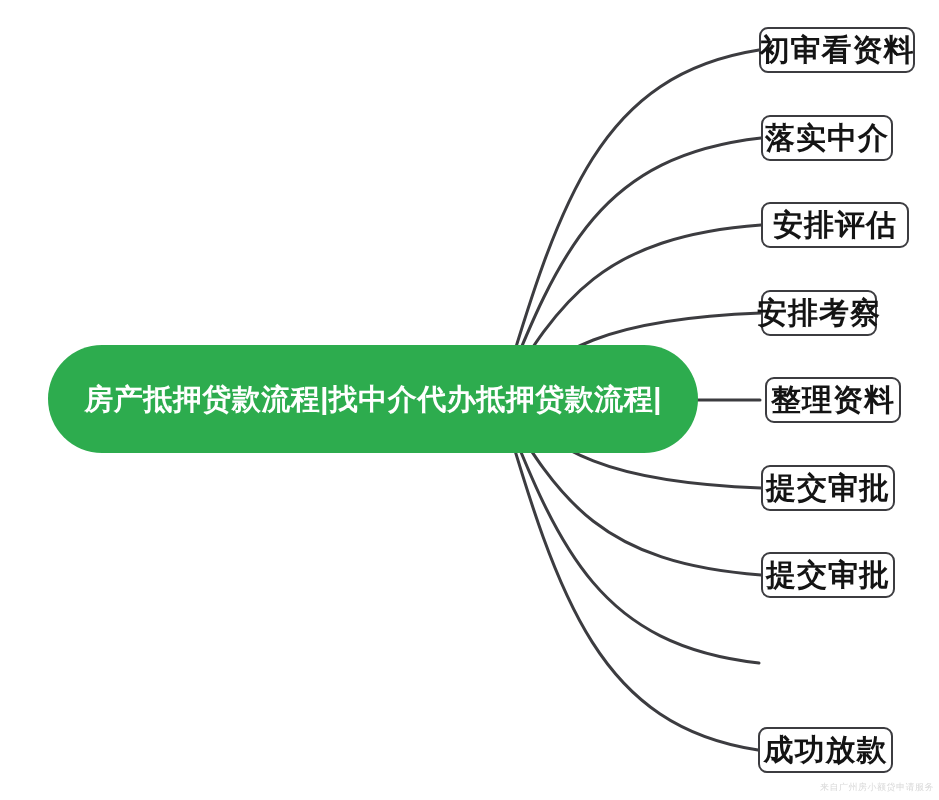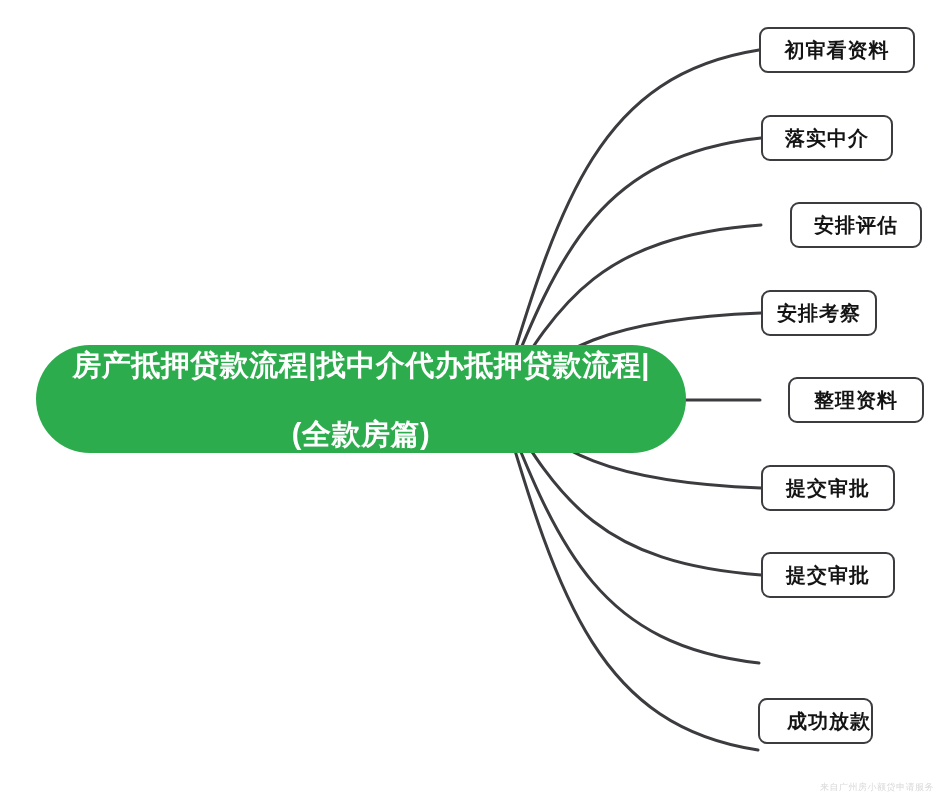--- a/index.html
+++ b/index.html
@@ -17,21 +17,21 @@
   }
   .connector-layer {
     position: absolute;
     left: 0;
     top: 0;
     width: 939px;
     height: 800px;
   }
   .root-node {
     position: absolute;
-    left: 36px;
+    left: 48px;
     top: 345px;
     width: 650px;
     height: 108px;
     background: #2dac4e;
     border-radius: 54px;
     display: flex;
     flex-direction: column;
     align-items: center;
     justify-content: center;
     box-sizing: border-box;
@@ -55,21 +55,21 @@
     border: 2.5px solid #3c3c40;
     border-radius: 9px;
     box-sizing: border-box;
     display: flex;
     align-items: center;
     justify-content: center;
     cursor: pointer;
   }
   .branch-label {
     color: #141414;
-    font-size: 20px;
+    font-size: 30px;
     font-weight: 700;
     letter-spacing: 1px;
     white-space: nowrap;
   }
   .watermark {
     position: absolute;
     right: 5px;
     bottom: 6px;
     font-size: 9px;
     color: #d9d9d9;
@@ -90,51 +90,50 @@
     <path d="M500,400 C560,350 602,319 761,313" stroke-width="3" stroke-linecap="round" stroke="#3c3c40"></path>
     <path d="M500,400 C560,400 650,400 760,400" stroke-width="3" stroke-linecap="round" stroke="#3c3c40"></path>
     <path d="M500,400 C560,451 602,482 761,488" stroke-width="3" stroke-linecap="round" stroke="#3c3c40"></path>
     <path d="M500,400 C560,502 602,563 761,575" stroke-width="3" stroke-linecap="round" stroke="#3c3c40"></path>
     <path d="M500,400 C560,553 601,645 759,663" stroke-width="3" stroke-linecap="round" stroke="#3c3c40"></path>
     <path d="M500,400 C559,603 601,726 758,750" stroke-width="3" stroke-linecap="round" stroke="#3c3c40"></path>
   </svg>
 
   <div class="root-node">
     <div class="root-line">房产抵押贷款流程|找中介代办抵押贷款流程|</div>
-    <div class="root-line">(全款房篇)</div>
   </div>
 
   <div class="branch-node" style="left:759px; top:27px;  width:156px;">
     <span class="branch-label">初审看资料</span>
   </div>
 
   <div class="branch-node" style="left:761px; top:115px; width:132px;">
     <span class="branch-label">落实中介</span>
   </div>
 
-  <div class="branch-node" style="left:790px; top:202px; width:132px;">
+  <div class="branch-node" style="left:761px; top:202px; width:148px;">
     <span class="branch-label">安排评估</span>
   </div>
 
   <div class="branch-node" style="left:761px; top:290px; width:116px;">
     <span class="branch-label">安排考察</span>
   </div>
 
-  <div class="branch-node" style="left:788px; top:377px; width:136px;">
+  <div class="branch-node" style="left:765px; top:377px; width:136px;">
     <span class="branch-label">整理资料</span>
   </div>
 
   <div class="branch-node" style="left:761px; top:465px; width:134px;text-align:right;">
     <span class="branch-label">提交审批</span>
   </div>
 
   <div class="branch-node" style="left:761px; top:552px; width:134px;">
     <span class="branch-label">提交审批</span>
   </div>
 
 
-  <div class="branch-node" style="left:758px; top:698px; width:115px;justify-content:flex-end;">
+  <div class="branch-node" style="left:758px; top:727px; width:135px;">
     <span class="branch-label">成功放款</span>
   </div>
 
   <div class="watermark">来自广州房小额贷申请服务</div>
 
 </div>
 
 </body></html>

